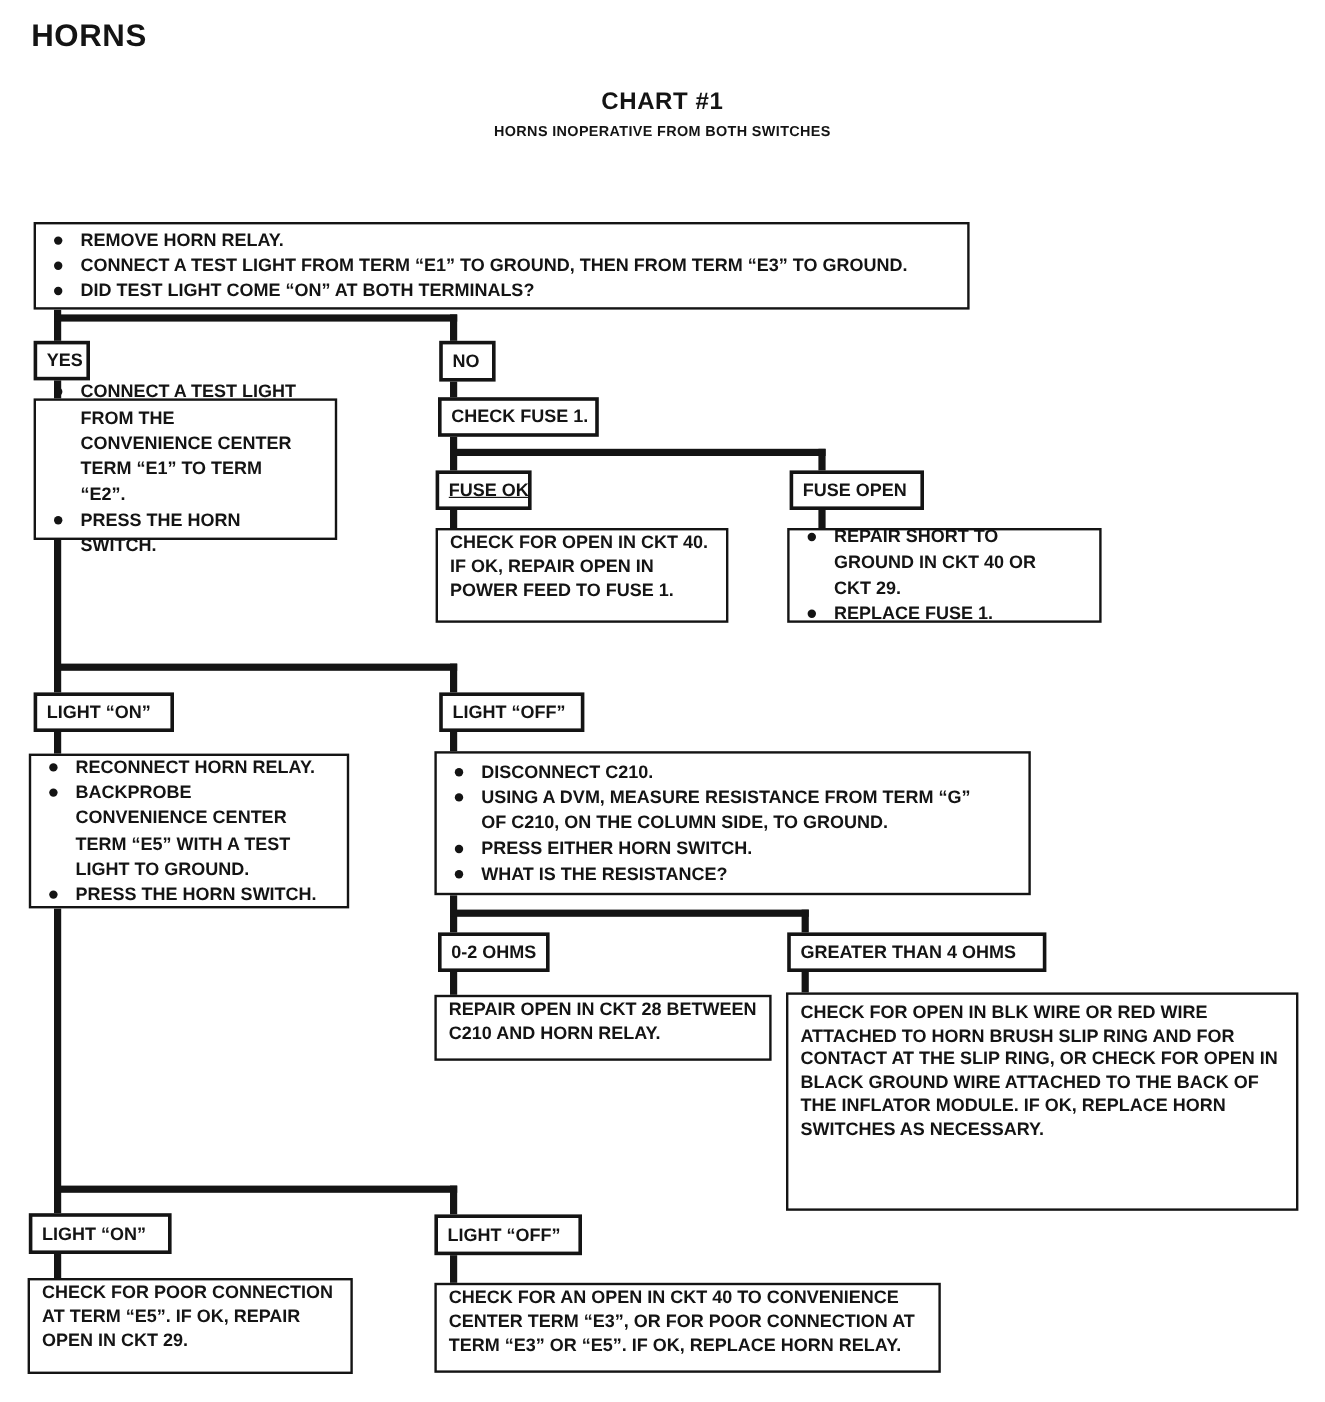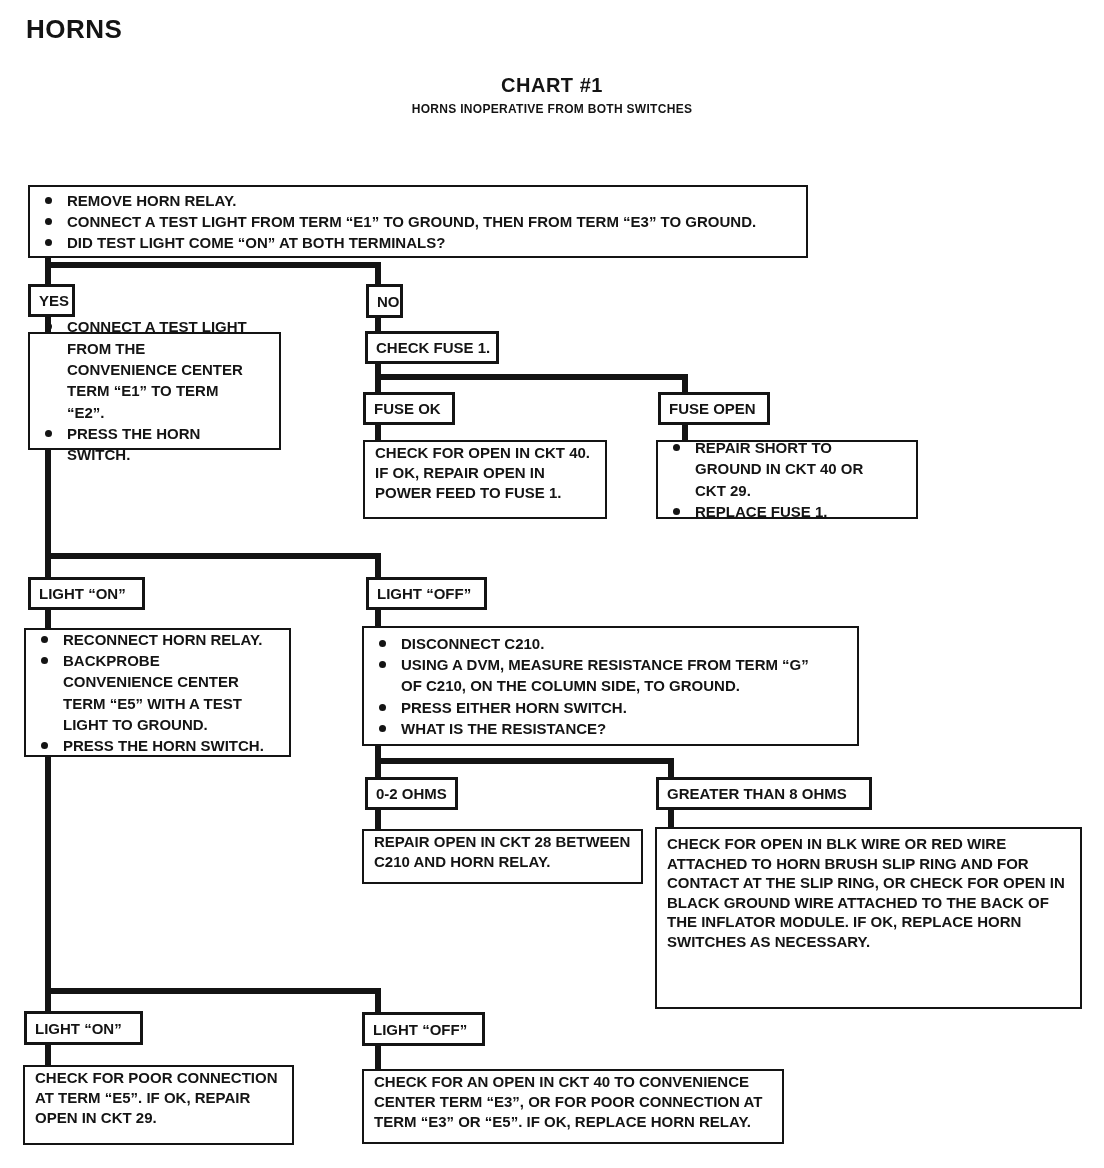--- a/index.html
+++ b/index.html
@@ -79,35 +79,35 @@
       <span class="dot"></span>
       <span>CONNECT A TEST LIGHT FROM TERM “E1” TO GROUND, THEN FROM TERM “E3” TO GROUND.</span>
     </div>
     <div class="bullet-row">
       <span class="dot"></span>
       <span>DID TEST LIGHT COME “ON” AT BOTH TERMINALS?</span>
     </div>
   </div>
 
   <div class="box label-box" style="left:28px; top:284px; width:47px; height:33px;">YES</div>
-  <div class="box label-box" style="left:366px; top:284px; width:37px; height:34px;">NO</div>
+  <div class="box label-box" style="left:366px; top:284px; width:47px; height:34px;">NO</div>
 
   <div class="box bullet-box" style="left:28px; top:332px; width:253px; height:118px;">
     <div class="bullet-row">
       <span class="dot"></span>
       <span>CONNECT A TEST LIGHT FROM THE CONVENIENCE CENTER TERM “E1” TO TERM “E2”.</span>
     </div>
     <div class="bullet-row">
       <span class="dot"></span>
       <span>PRESS THE HORN SWITCH.</span>
     </div>
   </div>
 
   <div class="box label-box" style="left:365px; top:331px; width:134px; height:33px;">CHECK FUSE 1.</div>
-  <div class="box label-box" style="left:363px; top:392px; width:92px; height:33px;">FUSE OK</div>
+  <div class="box label-box" style="left:363px; top:392px; width:80px; height:33px;text-decoration:underline;">FUSE OK</div>
   <div class="box label-box" style="left:658px; top:392px; width:112px; height:33px;">FUSE OPEN</div>
   <div class="box text-box" style="left:363px; top:440px; width:244px; height:79px;">CHECK FOR OPEN IN CKT 40. IF OK, REPAIR OPEN IN POWER FEED TO FUSE 1.</div>
   <div class="box bullet-box" style="left:656px; top:440px; width:262px; height:79px;">
     <div class="bullet-row">
       <span class="dot"></span>
       <span>REPAIR SHORT TO GROUND IN CKT 40 OR CKT 29.</span>
     </div>
     <div class="bullet-row">
       <span class="dot"></span>
       <span>REPLACE FUSE 1.</span>
@@ -145,21 +145,21 @@
       <span class="dot"></span>
       <span>PRESS EITHER HORN SWITCH.</span>
     </div>
     <div class="bullet-row">
       <span class="dot"></span>
       <span>WHAT IS THE RESISTANCE?</span>
     </div>
   </div>
 
   <div class="box label-box" style="left:365px; top:777px; width:93px; height:33px;">0-2 OHMS</div>
-  <div class="box label-box" style="left:656px; top:777px; width:216px; height:33px;">GREATER THAN 8 OHMS</div>
+  <div class="box label-box" style="left:656px; top:777px; width:216px; height:33px;">GREATER THAN 4 OHMS</div>
   <div class="box text-box" style="left:362px; top:829px; width:281px; height:55px;">REPAIR OPEN IN CKT 28 BETWEEN C210 AND HORN RELAY.</div>
   <div class="box text-box" style="left:655px; top:827px; width:427px; height:182px; line-height:1.3; padding-top:5px;">CHECK FOR OPEN IN BLK WIRE OR RED WIRE ATTACHED TO HORN BRUSH SLIP RING AND FOR CONTACT AT THE SLIP RING, OR CHECK FOR OPEN IN BLACK GROUND WIRE ATTACHED TO THE BACK OF THE INFLATOR MODULE. IF OK, REPLACE HORN SWITCHES AS NECESSARY.</div>
 
   <div class="box label-box" style="left:24px; top:1011px; width:119px; height:34px;">LIGHT “ON”</div>
   <div class="box label-box" style="left:362px; top:1012px; width:123px; height:34px;">LIGHT “OFF”</div>
   <div class="box text-box" style="left:23px; top:1065px; width:271px; height:80px;">CHECK FOR POOR CONNECTION AT TERM “E5”. IF OK, REPAIR OPEN IN CKT 29.</div>
   <div class="box text-box" style="left:362px; top:1069px; width:422px; height:75px;">CHECK FOR AN OPEN IN CKT 40 TO CONVENIENCE CENTER TERM “E3”, OR FOR POOR CONNECTION AT TERM “E3” OR “E5”. IF OK, REPLACE HORN RELAY.</div>
 
 </div>
 

